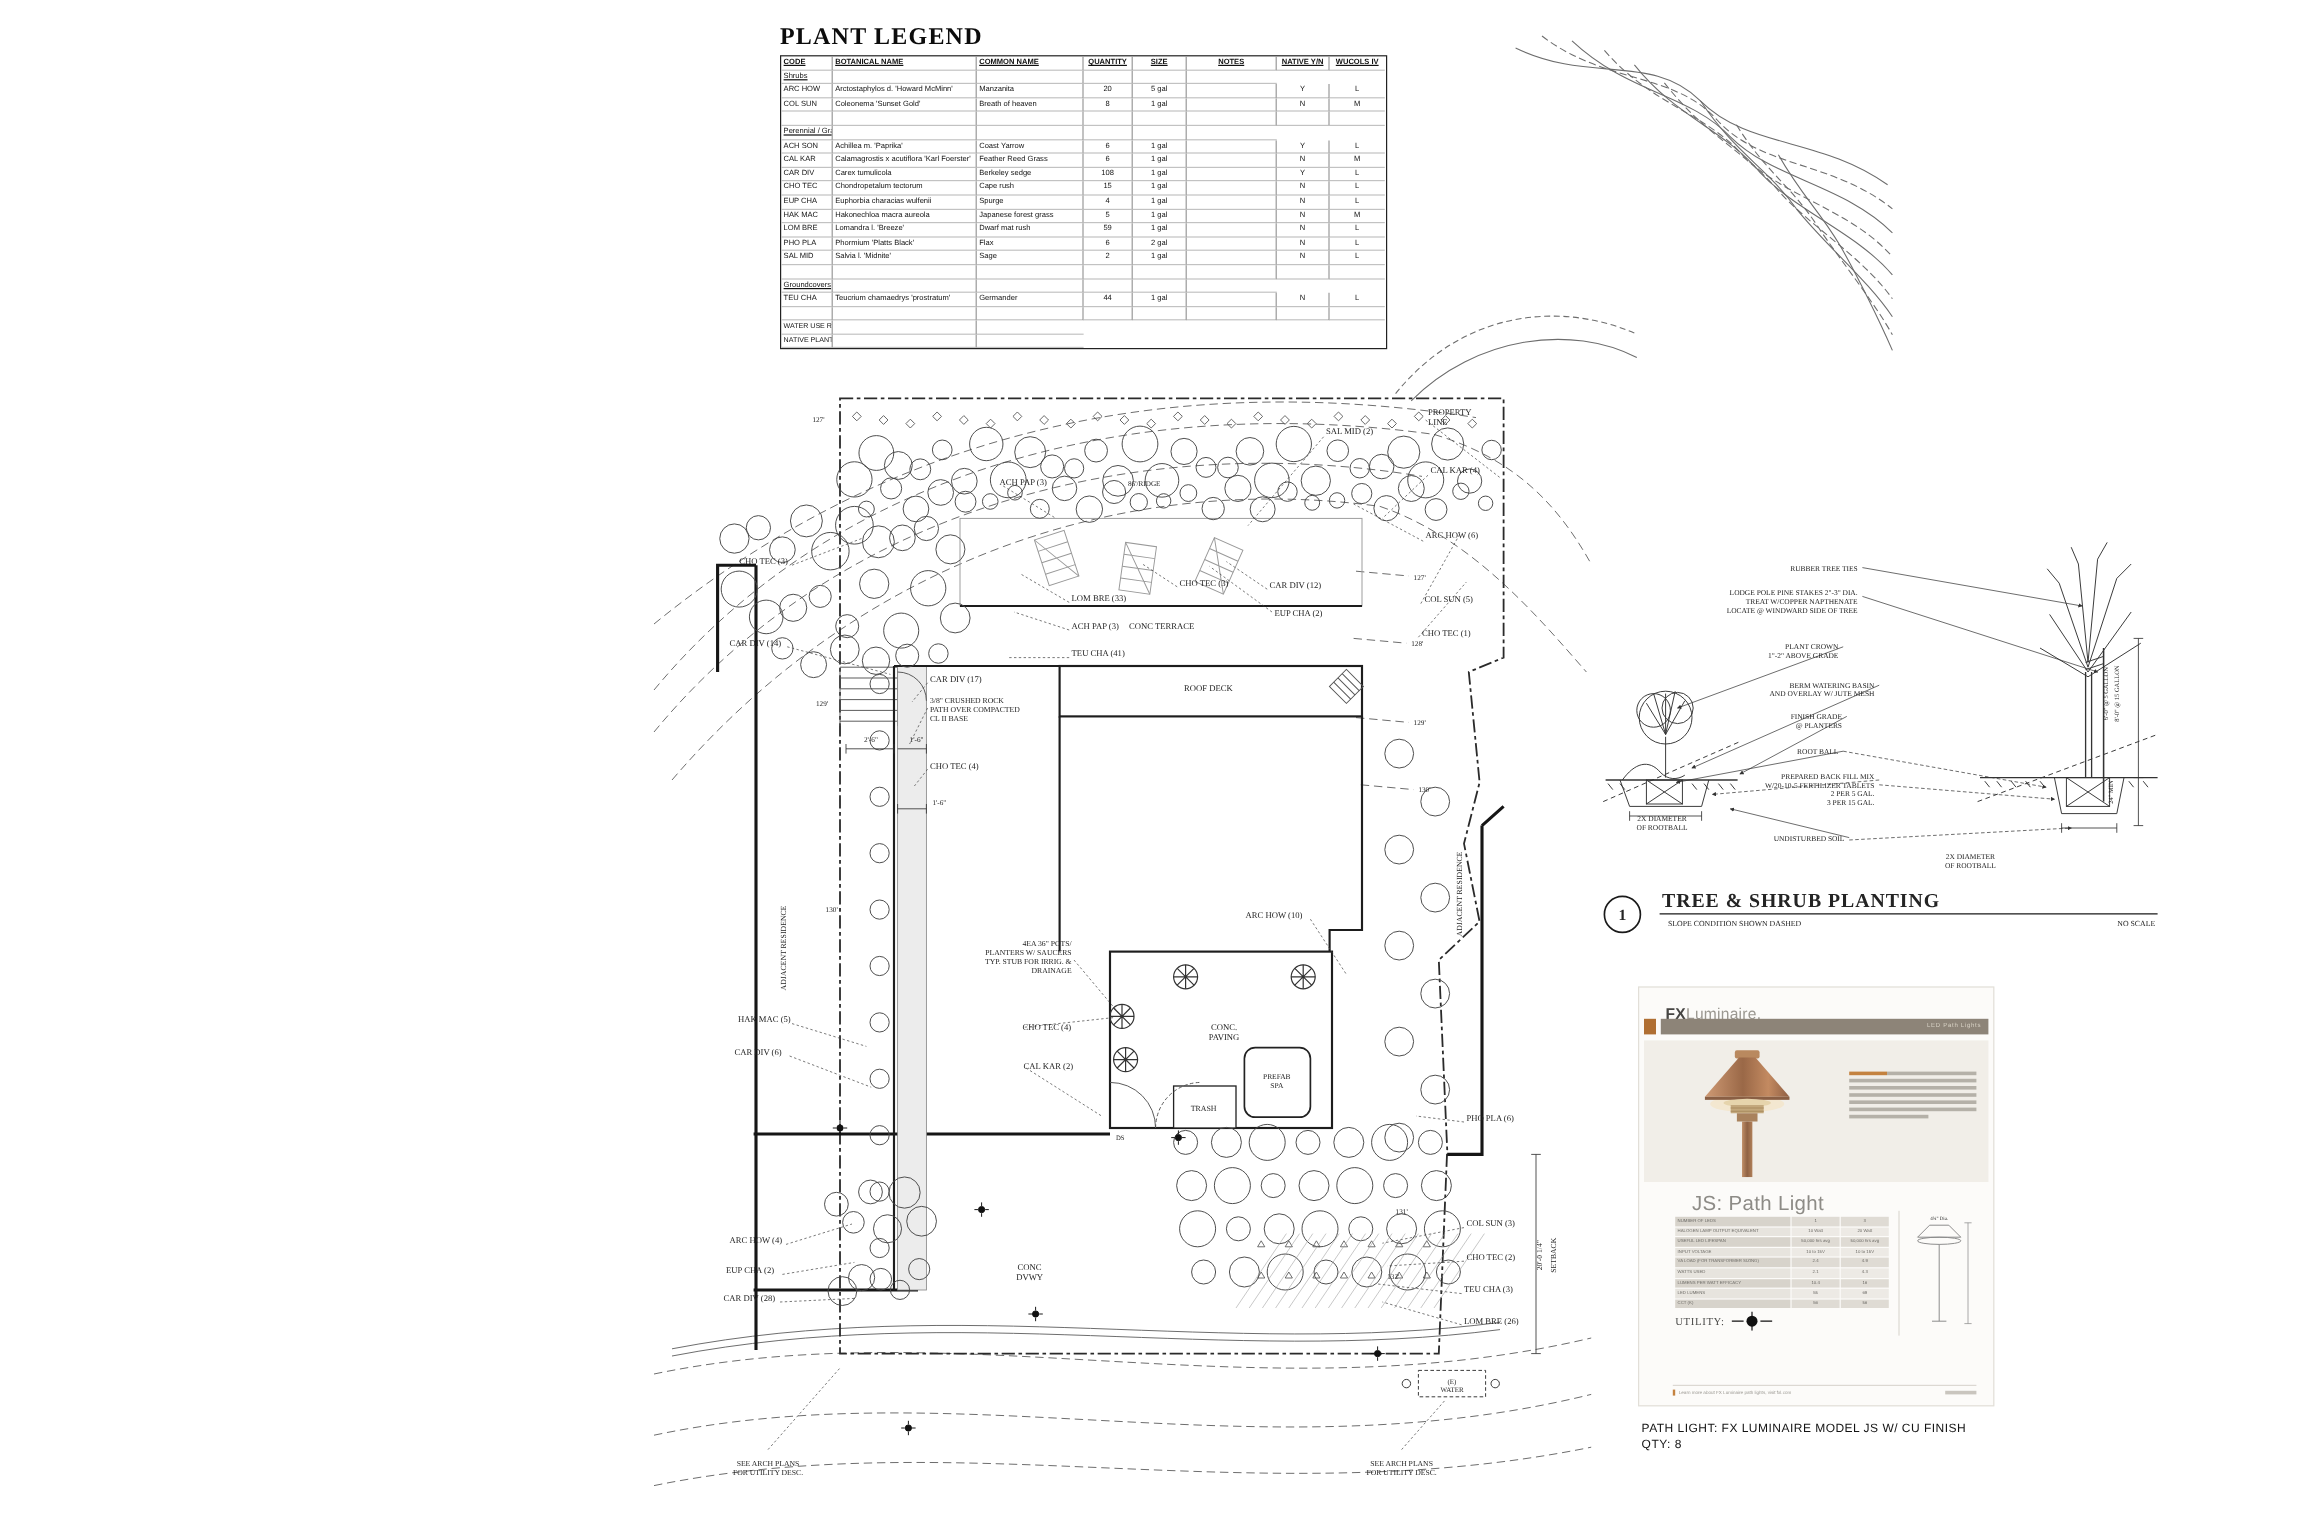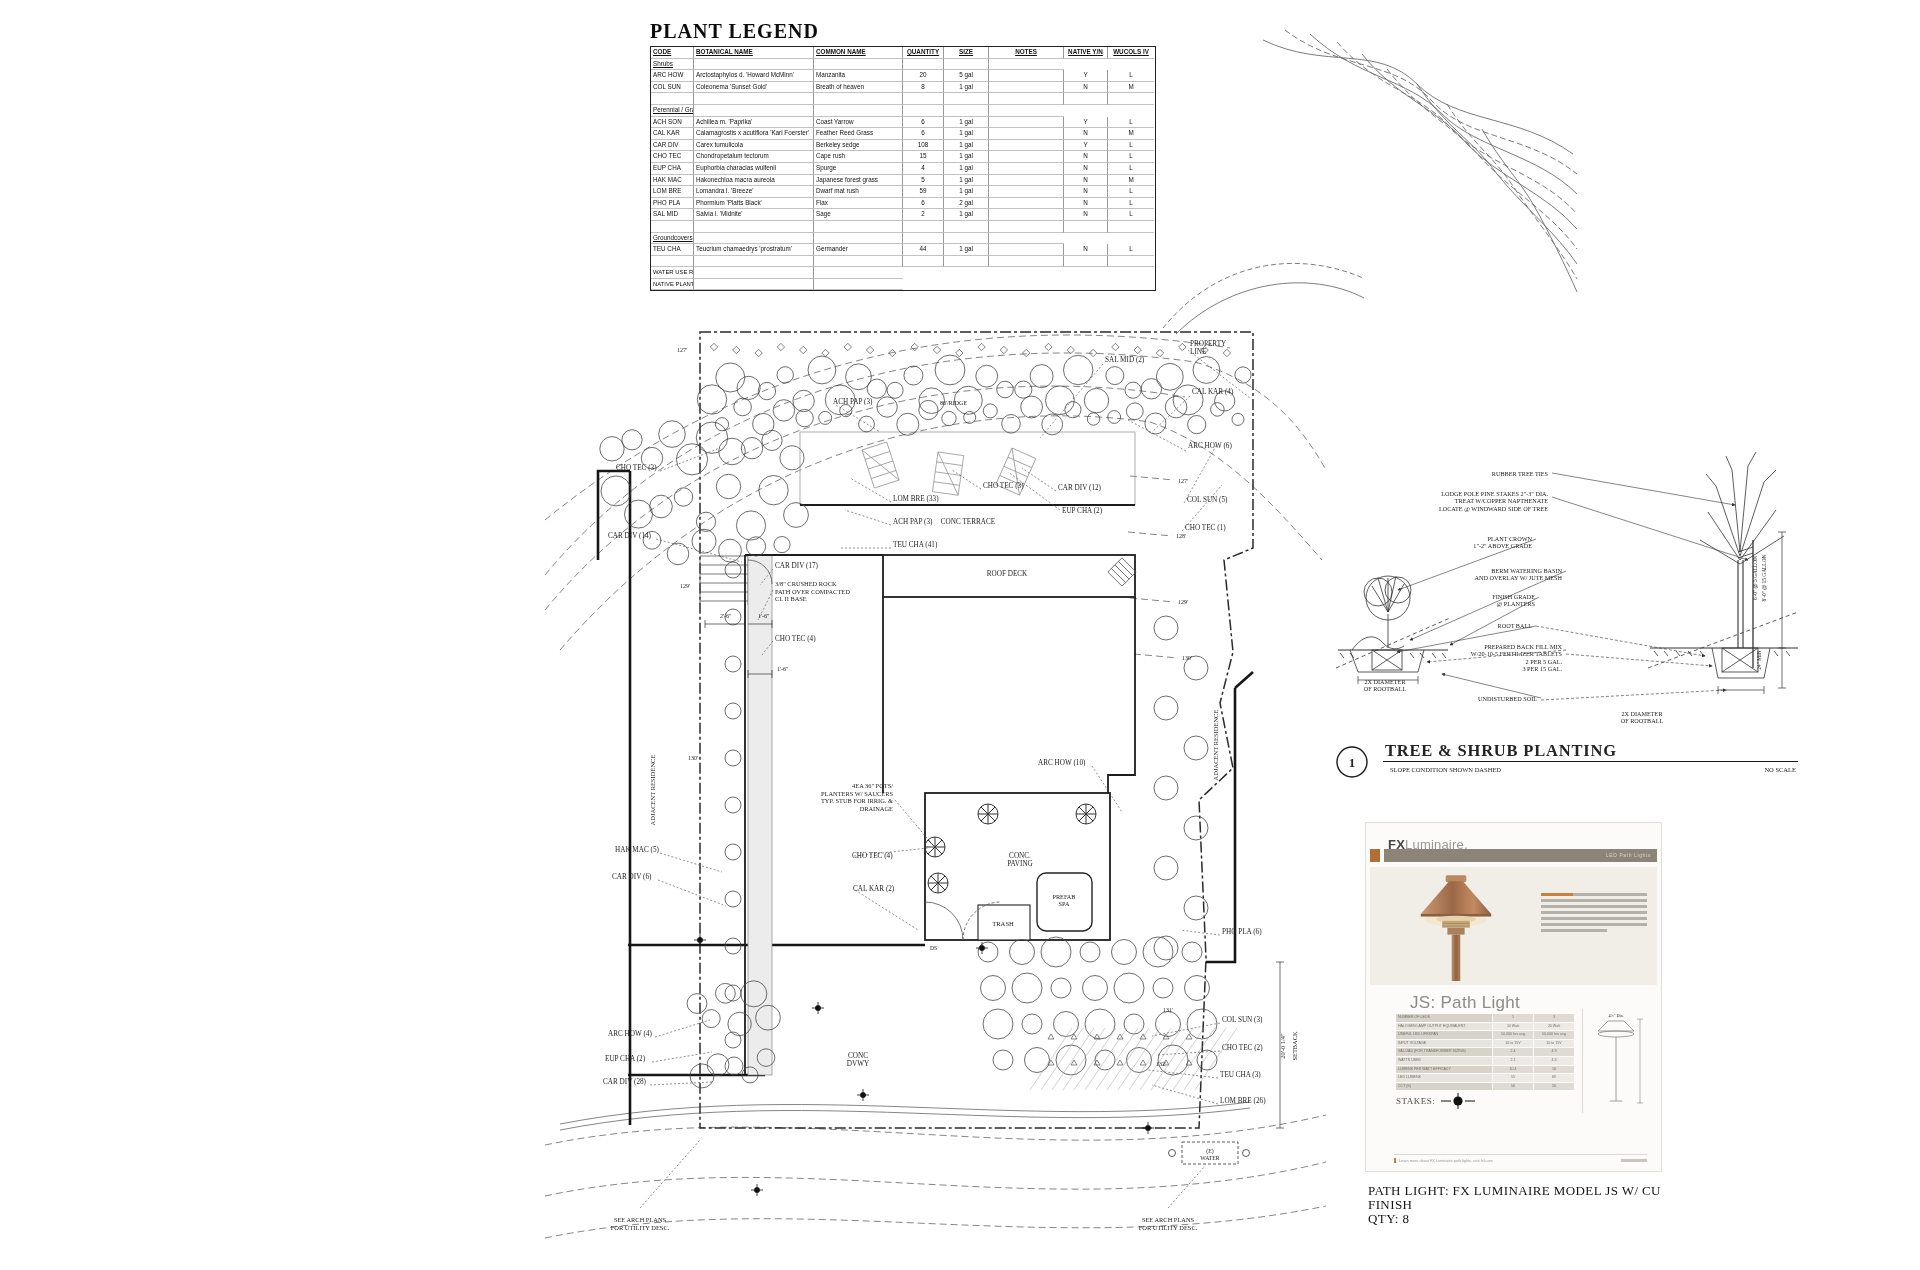--- a/index.html
+++ b/index.html
@@ -45,22 +45,22 @@
   .sp-row.even .sp-l{background:#d7d3cb;} .sp-row.even .sp-v{background:#dfdbd4;}
   .sp-row.odd  .sp-l{background:#e7e4de;} .sp-row.odd  .sp-v{background:#edeae5;}
   .cs-div{position:absolute;left:216px;top:186px;width:1px;height:104px;background:#ddd9d2;}
   .cs-fixture{position:absolute;left:224px;top:186px;}
   .cs-symbol{position:absolute;left:30px;top:270px;font-family:"Liberation Serif",serif;
     font-size:9px;color:#4c4c4a;letter-spacing:.5px;display:flex;align-items:center;gap:6px;}
   .cs-footer{position:absolute;left:28px;right:14px;bottom:8px;border-top:1px solid #dcd8d2;
     padding-top:3px;display:flex;align-items:center;font-size:3.8px;color:#9b9892;}
   .cs-fbar{display:inline-block;width:2px;height:5px;background:#c4823f;margin-right:3px;}
   .cs-fright{margin-left:auto;width:26px;height:3px;background:#c9c5be;}
-  .cs-caption{position:absolute;left:1368px;top:1184px;width:340px;font-family:Liberation Serif, serif;
-    font-size:13px;letter-spacing:.4px;color:#141414;line-height:14px;}
+  .cs-caption{position:absolute;left:1368px;top:1184px;width:340px;font-family:Liberation Sans, sans-serif;
+    font-size:10px;letter-spacing:.4px;color:#141414;line-height:14px;}
 </style>
 </head>
 <body>
 
 <div class="sheet">
 
   <div class="legend-title">PLANT LEGEND</div>
   <div class="legend" id="legend-body">
       <div class="lg-row lg-h">
         <div class="lg-cell"><span>CODE</span></div>
@@ -842,21 +842,21 @@
     <svg class="cs-fixture" width="58" height="108" viewBox="0 0 58 108">
       <text x="26" y="8" text-anchor="middle" font-size="4.2" fill="#777" font-family="Liberation Sans, sans-serif">4¾" Dia.</text>
       <g fill="none" stroke="#888" stroke-width="0.8">
         <polygon points="18,12 34,12 44,22 8,22"></polygon>
         <ellipse cx="26" cy="25" rx="18" ry="3"></ellipse>
         <path d="M26 28 L26 92 M20 92 H32"></path>
         <path d="M50 10 L50 94 M47 10 H53 M47 94 H53" stroke-width="0.6"></path>
       </g>
     </svg>
     <div class="cs-symbol">
-      <span>STAKES:</span>
+      <span>UTILITY:</span>
       <svg width="34" height="16" viewBox="0 0 34 16">
         <path d="M0 8 H10 M24 8 H34 M17 0 V4 M17 12 V16" stroke="#111" stroke-width="1"></path>
         <circle cx="17" cy="8" r="4.6" fill="#111"></circle>
       </svg>
     </div>
     <div class="cs-footer">
       <span class="cs-fbar"></span>
       <span>Learn more about FX Luminaire path lights, visit fxl.com</span>
       <span class="cs-fright"></span>
     </div>

